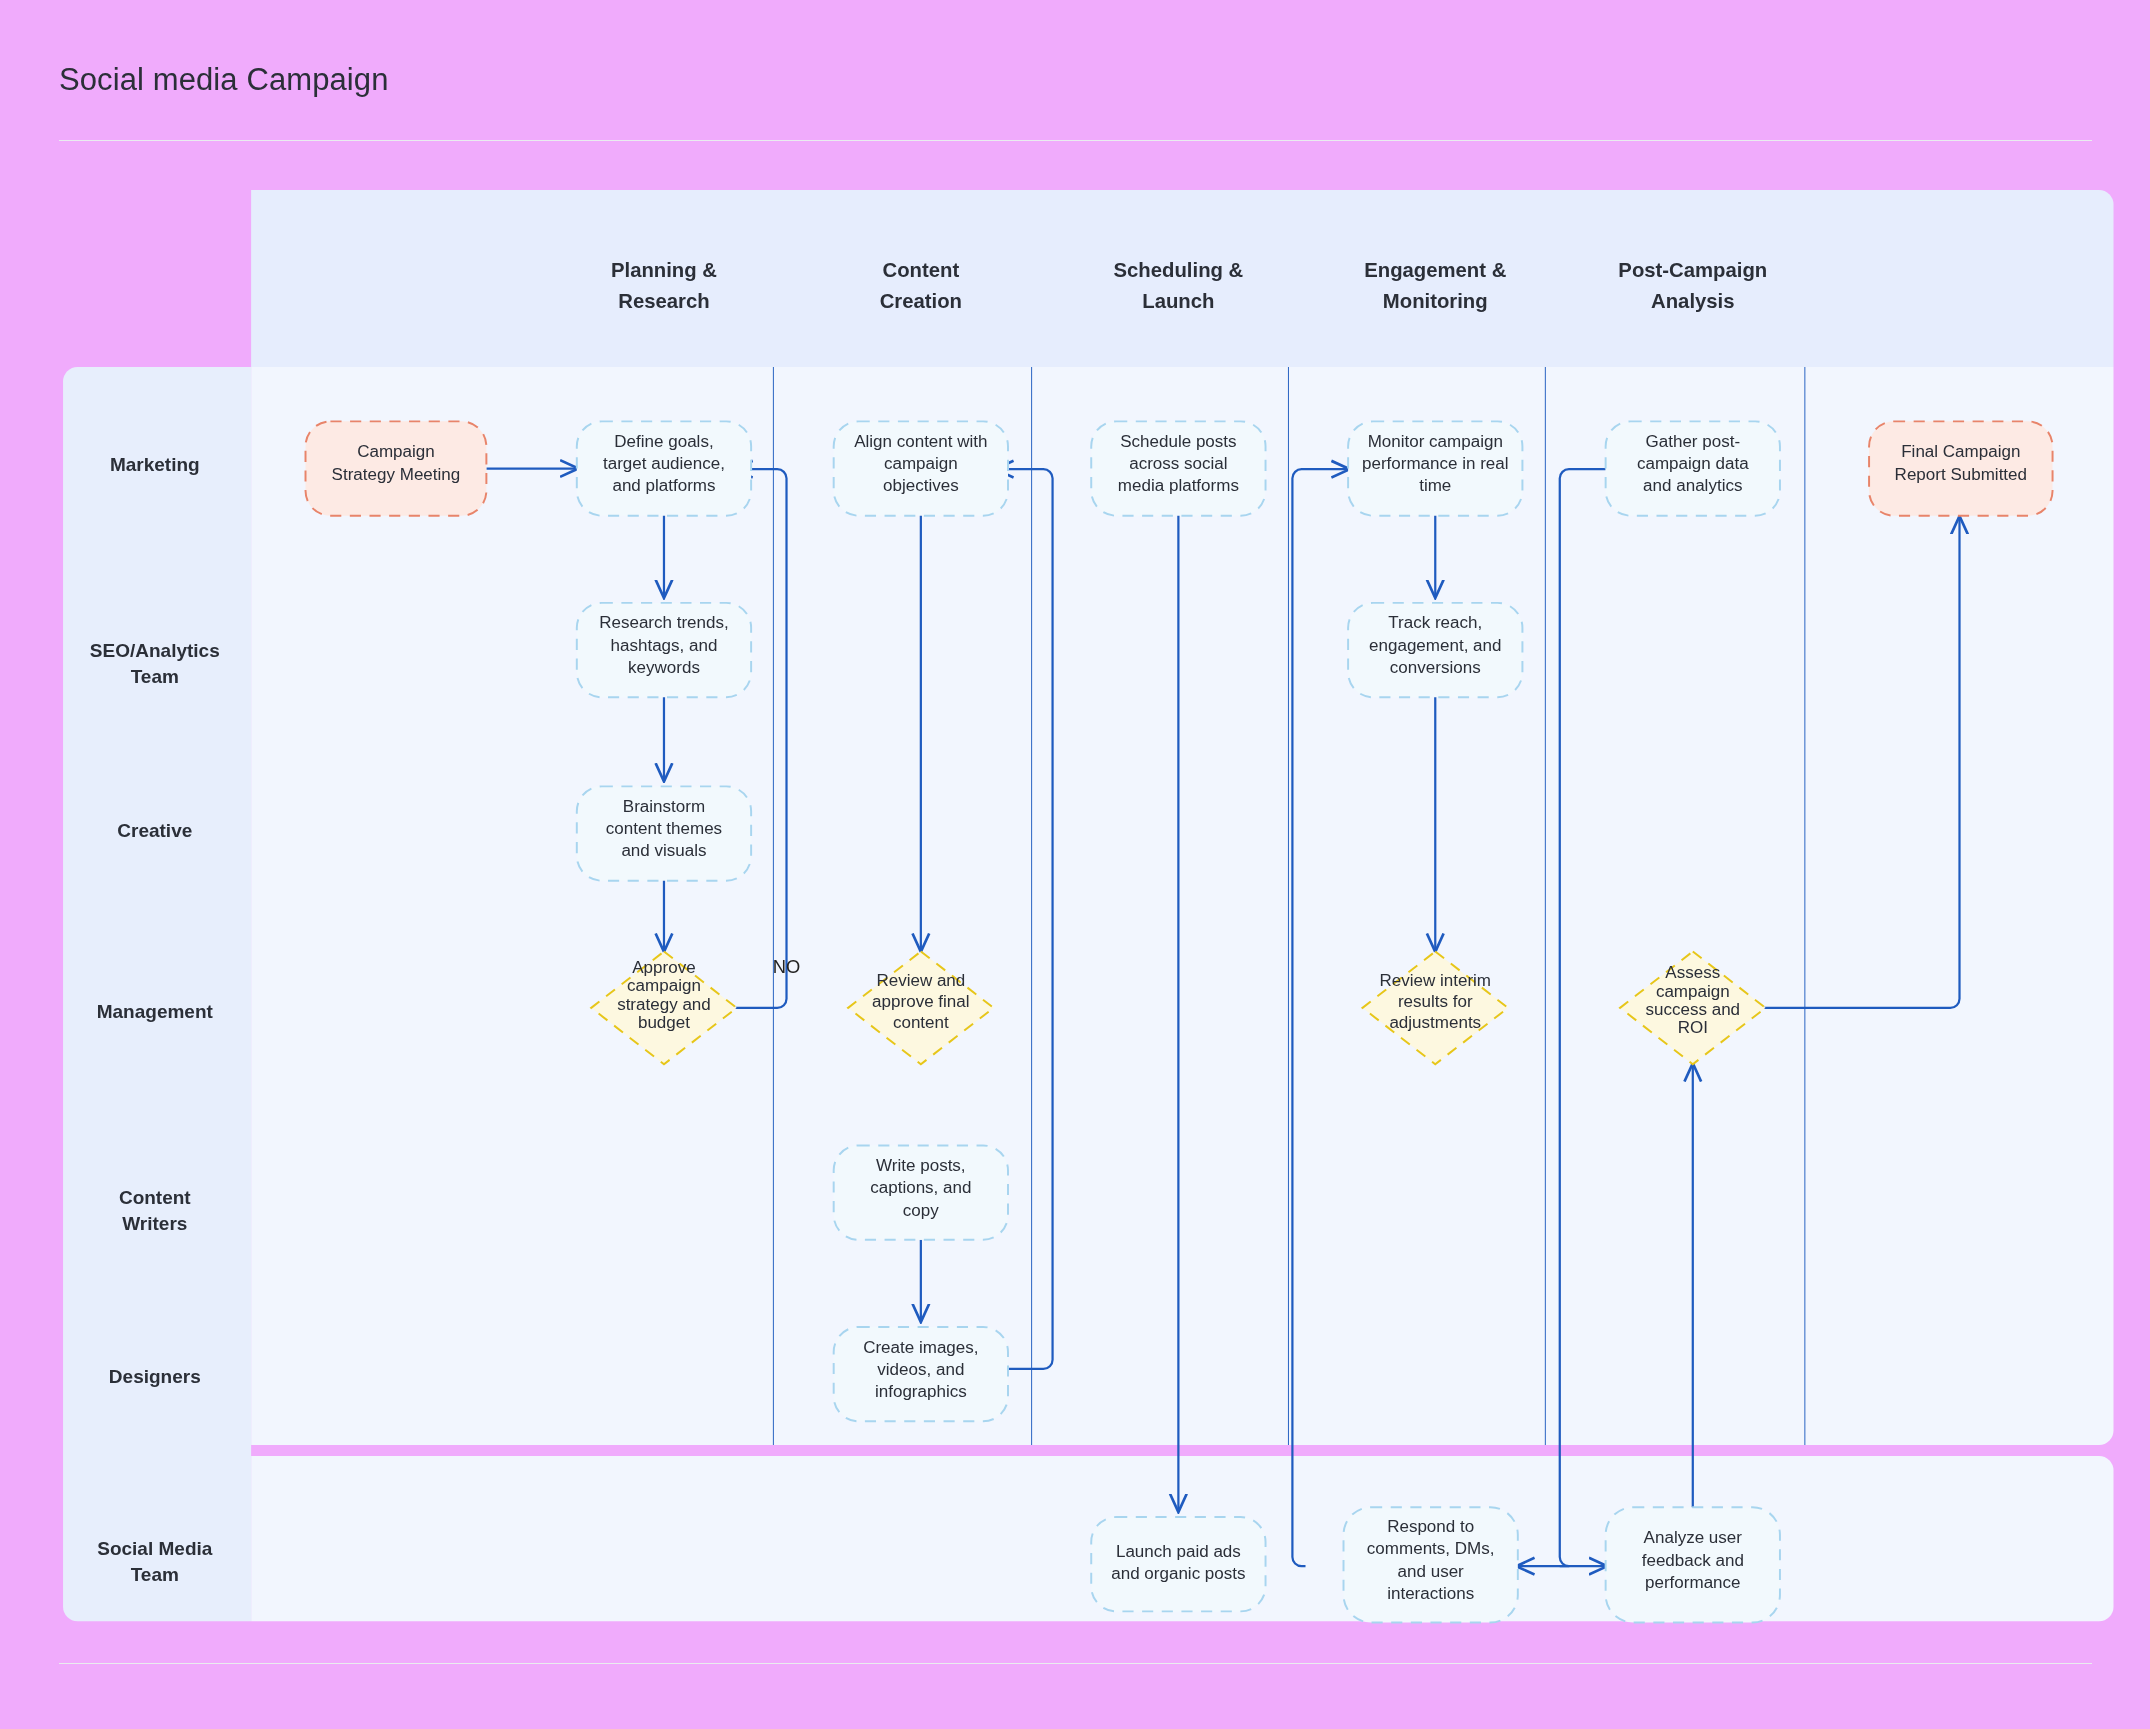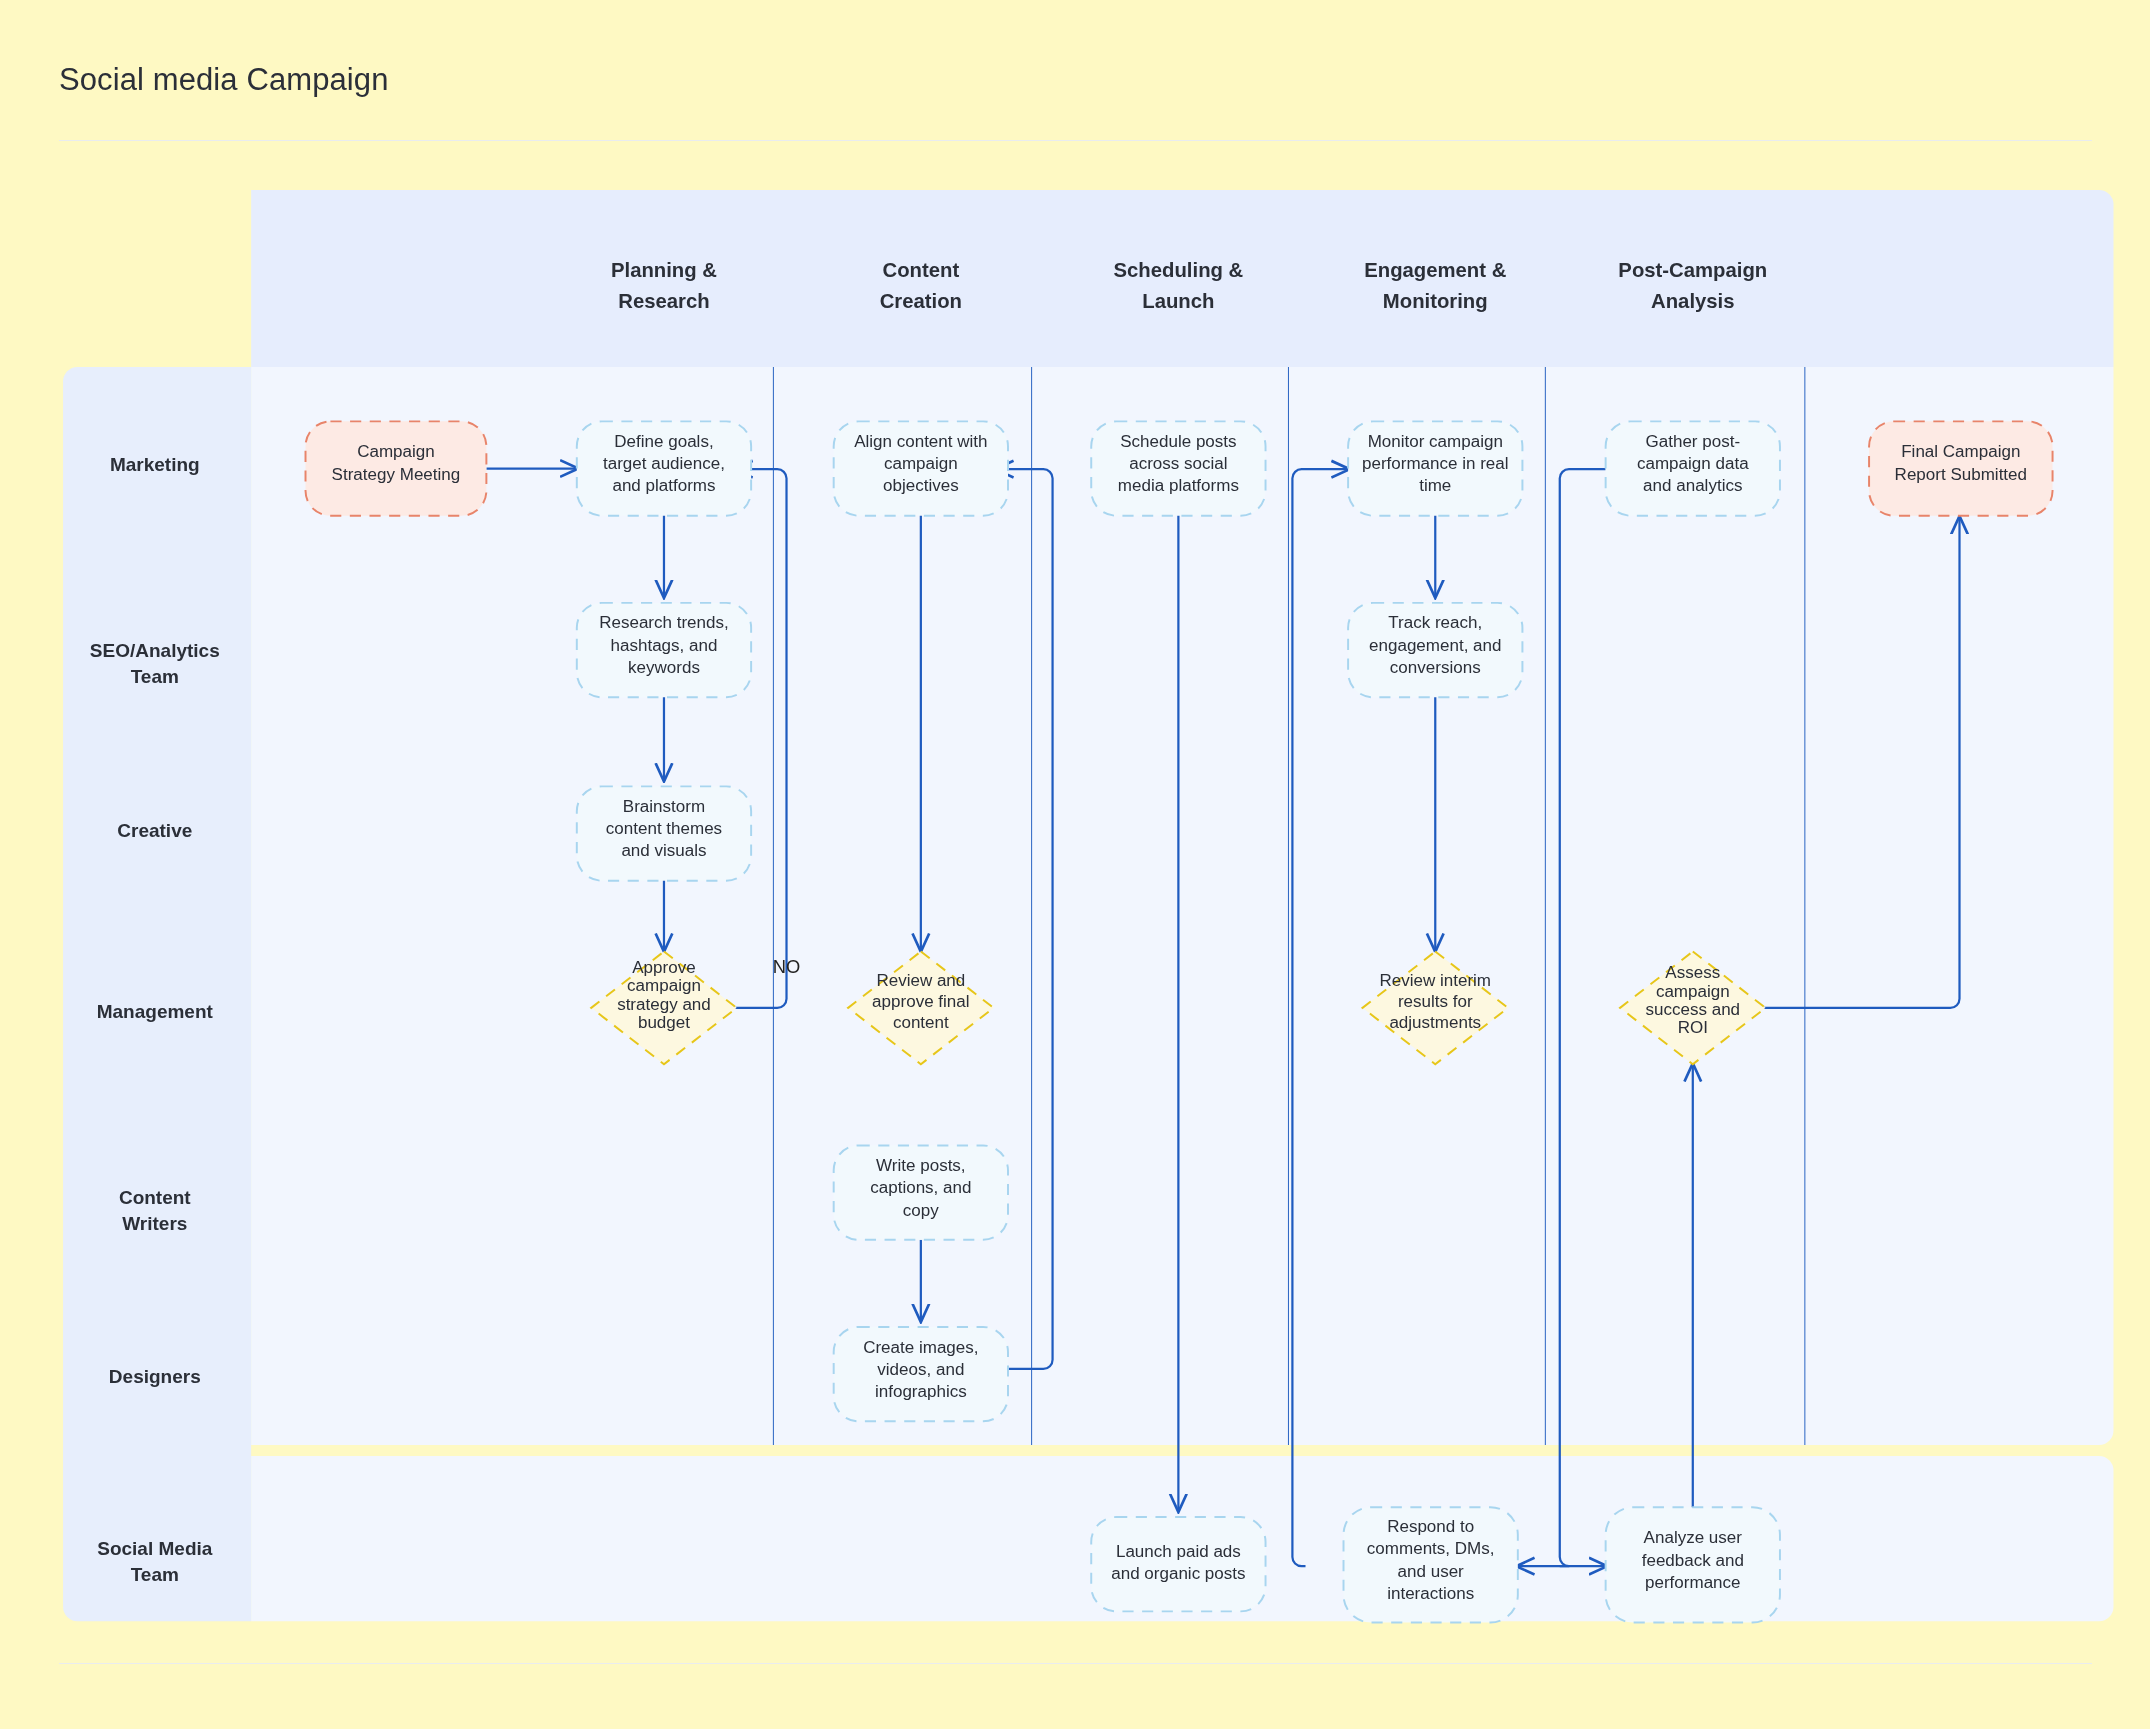--- a/index.html
+++ b/index.html
@@ -5,21 +5,21 @@
   * { box-sizing: border-box; }
   html, body {
     margin: 0; padding: 0;
     width: 2151px; height: 1730px;
     background: #ffffff;
     font-family: "Liberation Sans", sans-serif;
   }
   #page {
     position: relative;
     width: 2151px; height: 1730px;
-    background: #fef9c3;
+    background: #f0abfc;
     overflow: hidden;
   }
   #title {
     position: absolute;
     left: 59px; top: 62px;
     font-size: 31px;
     font-weight: 400;
     color: #2b2f38;
     letter-spacing: 0.1px;
     white-space: nowrap;

